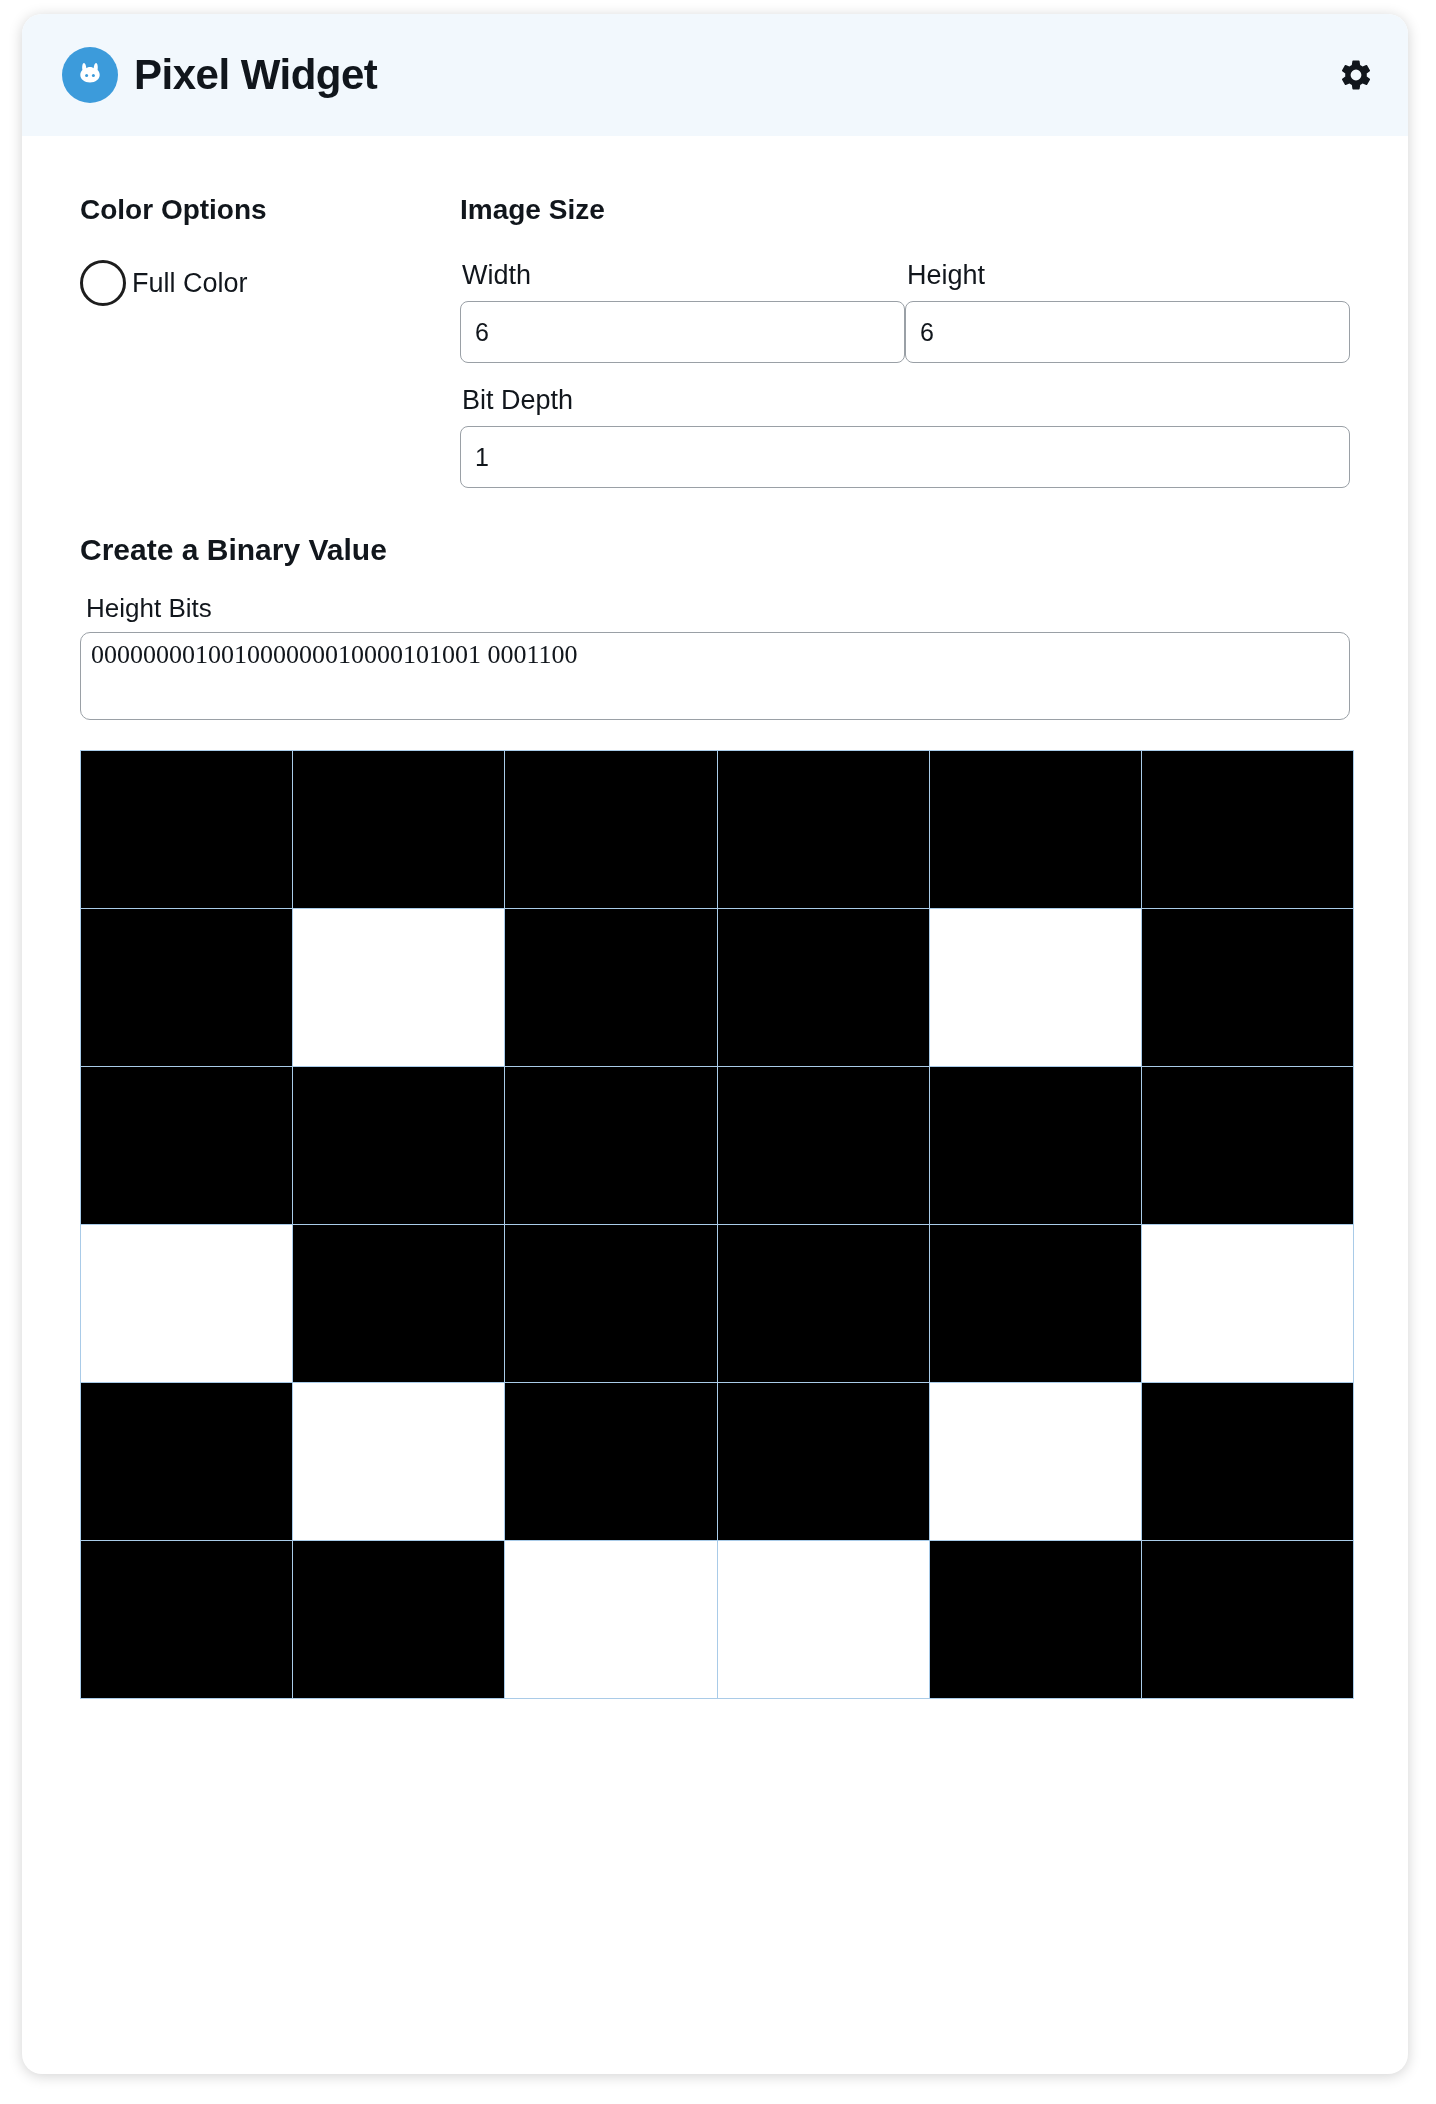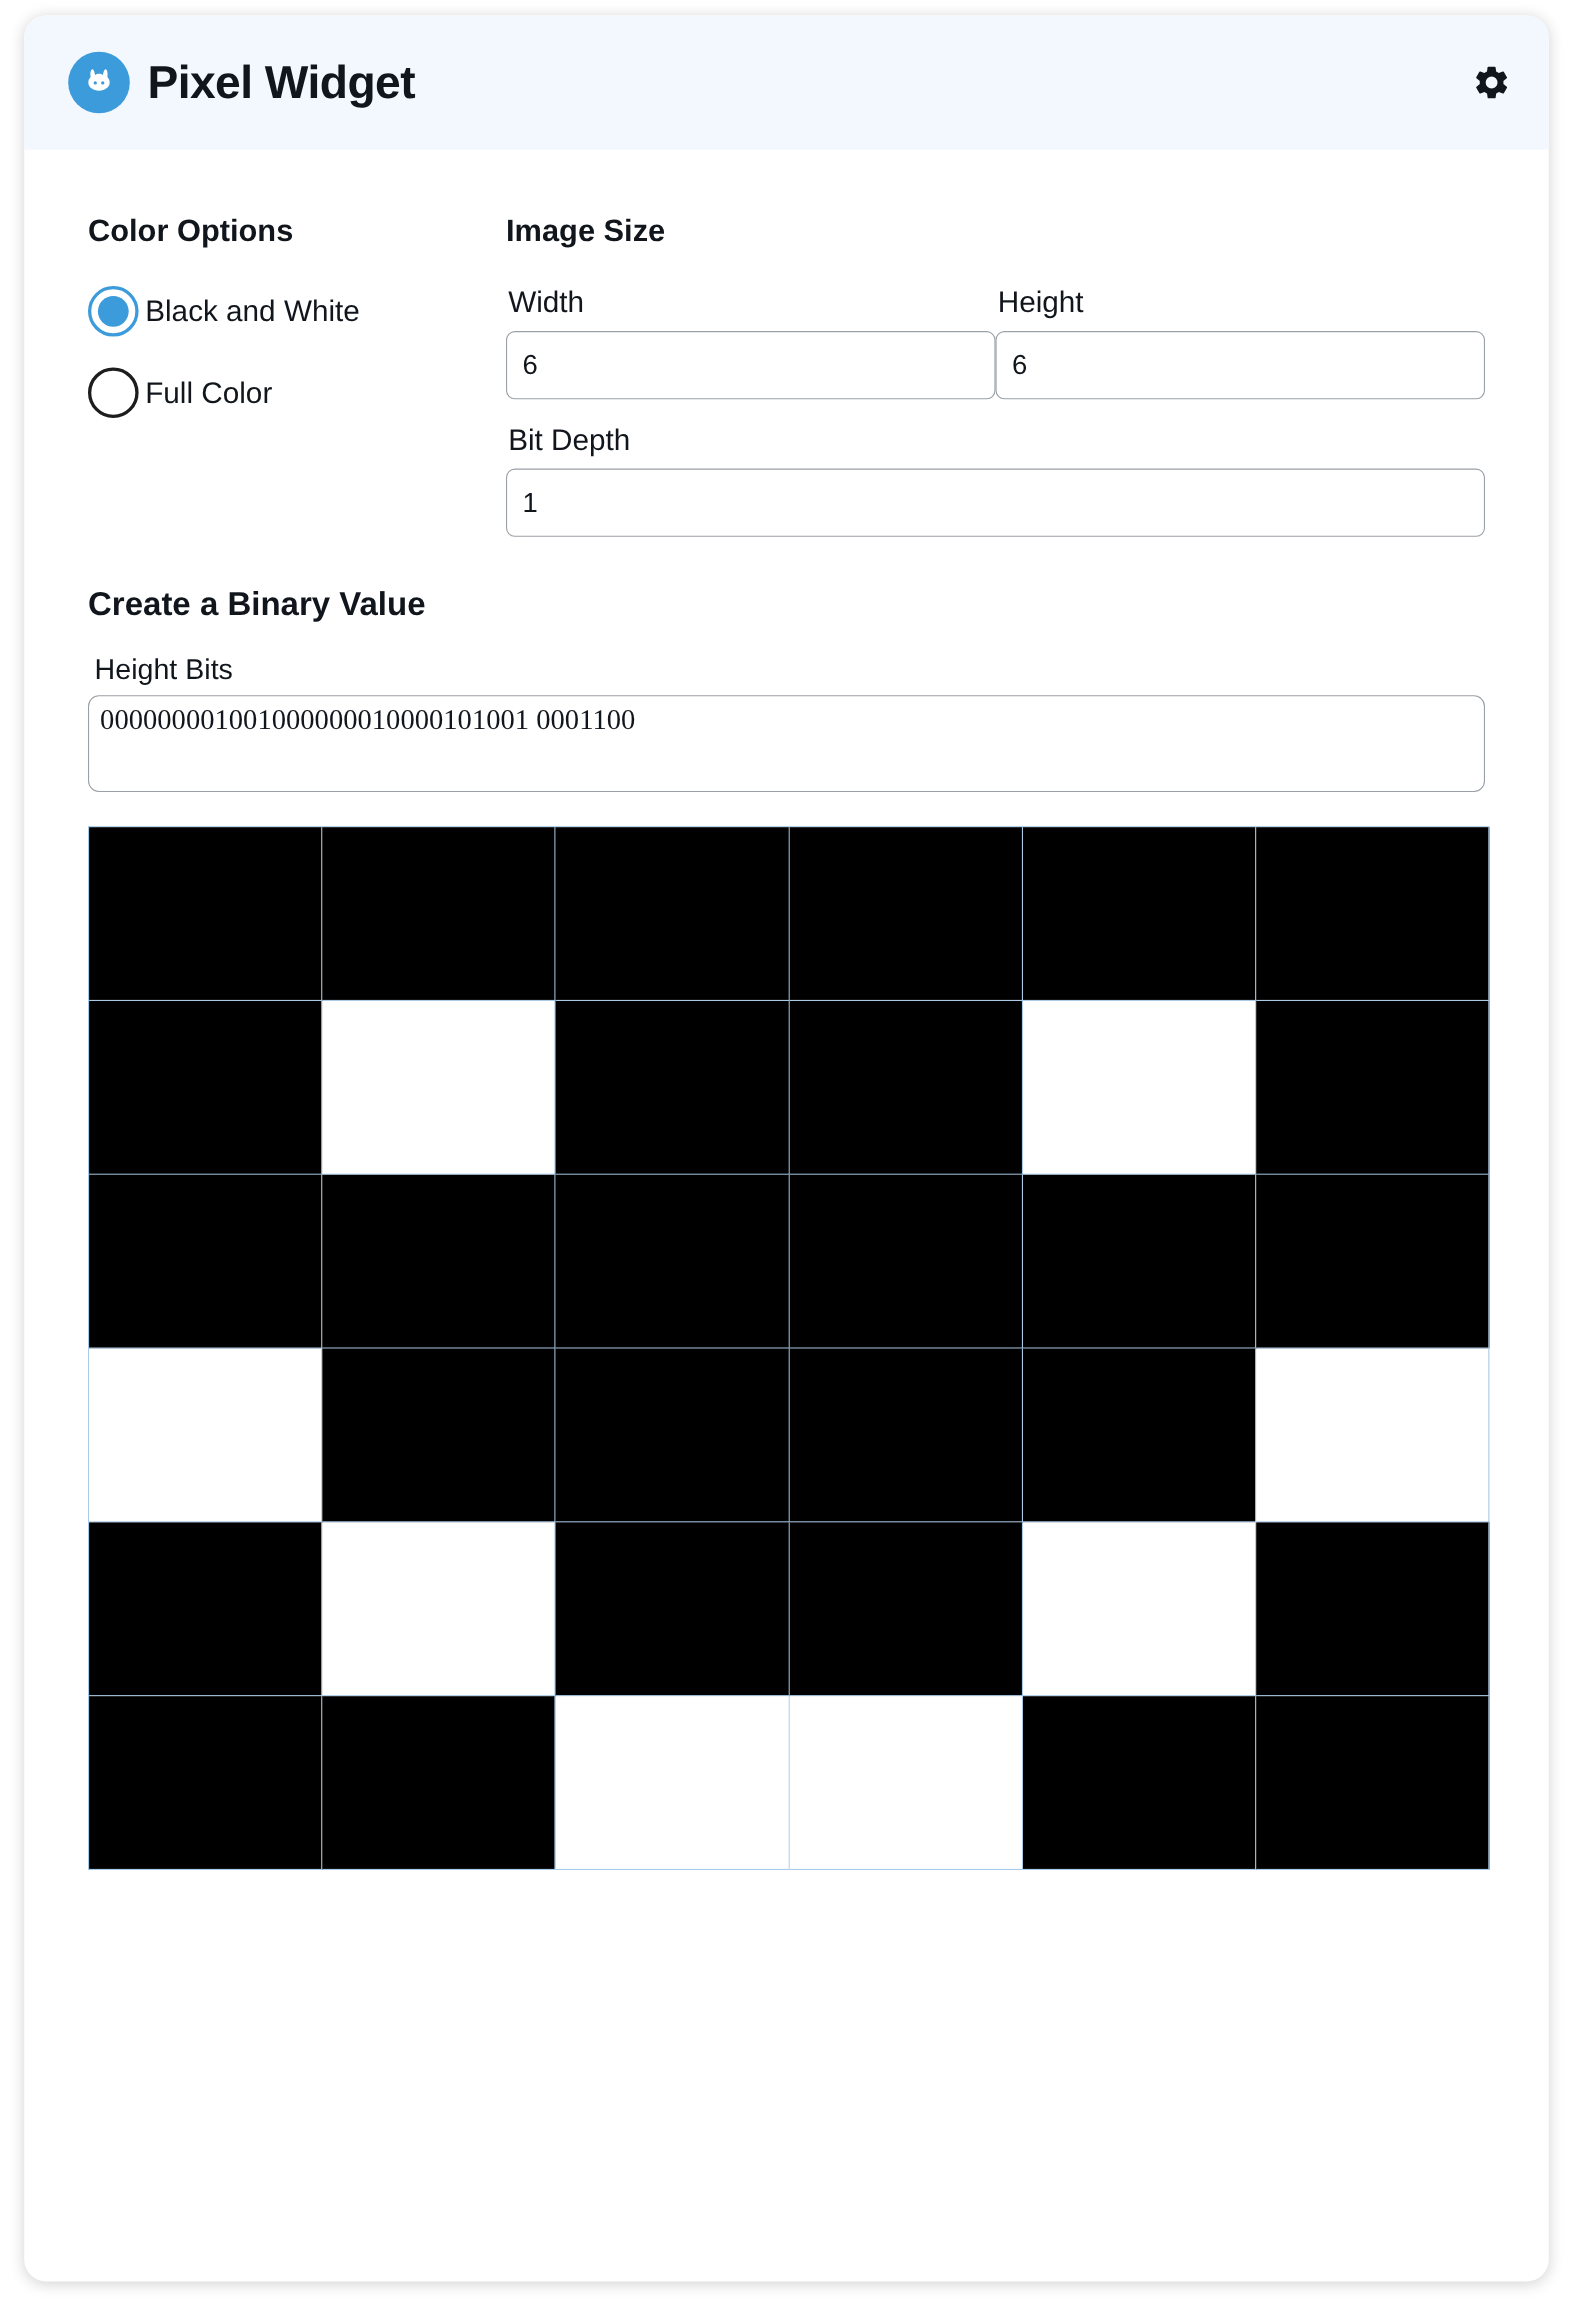--- a/index.html
+++ b/index.html
@@ -197,26 +197,20 @@
     </div>
   </div>
 
   <div class="content">
 
     <div class="top-row">
 
       <div class="col-color">
         <div class="section-title">Color Options</div>
 
-        <div class="radio-row">
-          <span class="radio">
-            <span class="dot"></span>
-          </span>
-          <span class="radio-label">Black and White</span>
-        </div>
 
         <div class="radio-row">
           <span class="radio off"></span>
           <span class="radio-label">Full Color</span>
         </div>
       </div>
 
       <div class="col-size">
         <div class="section-title">Image Size</div>
 

